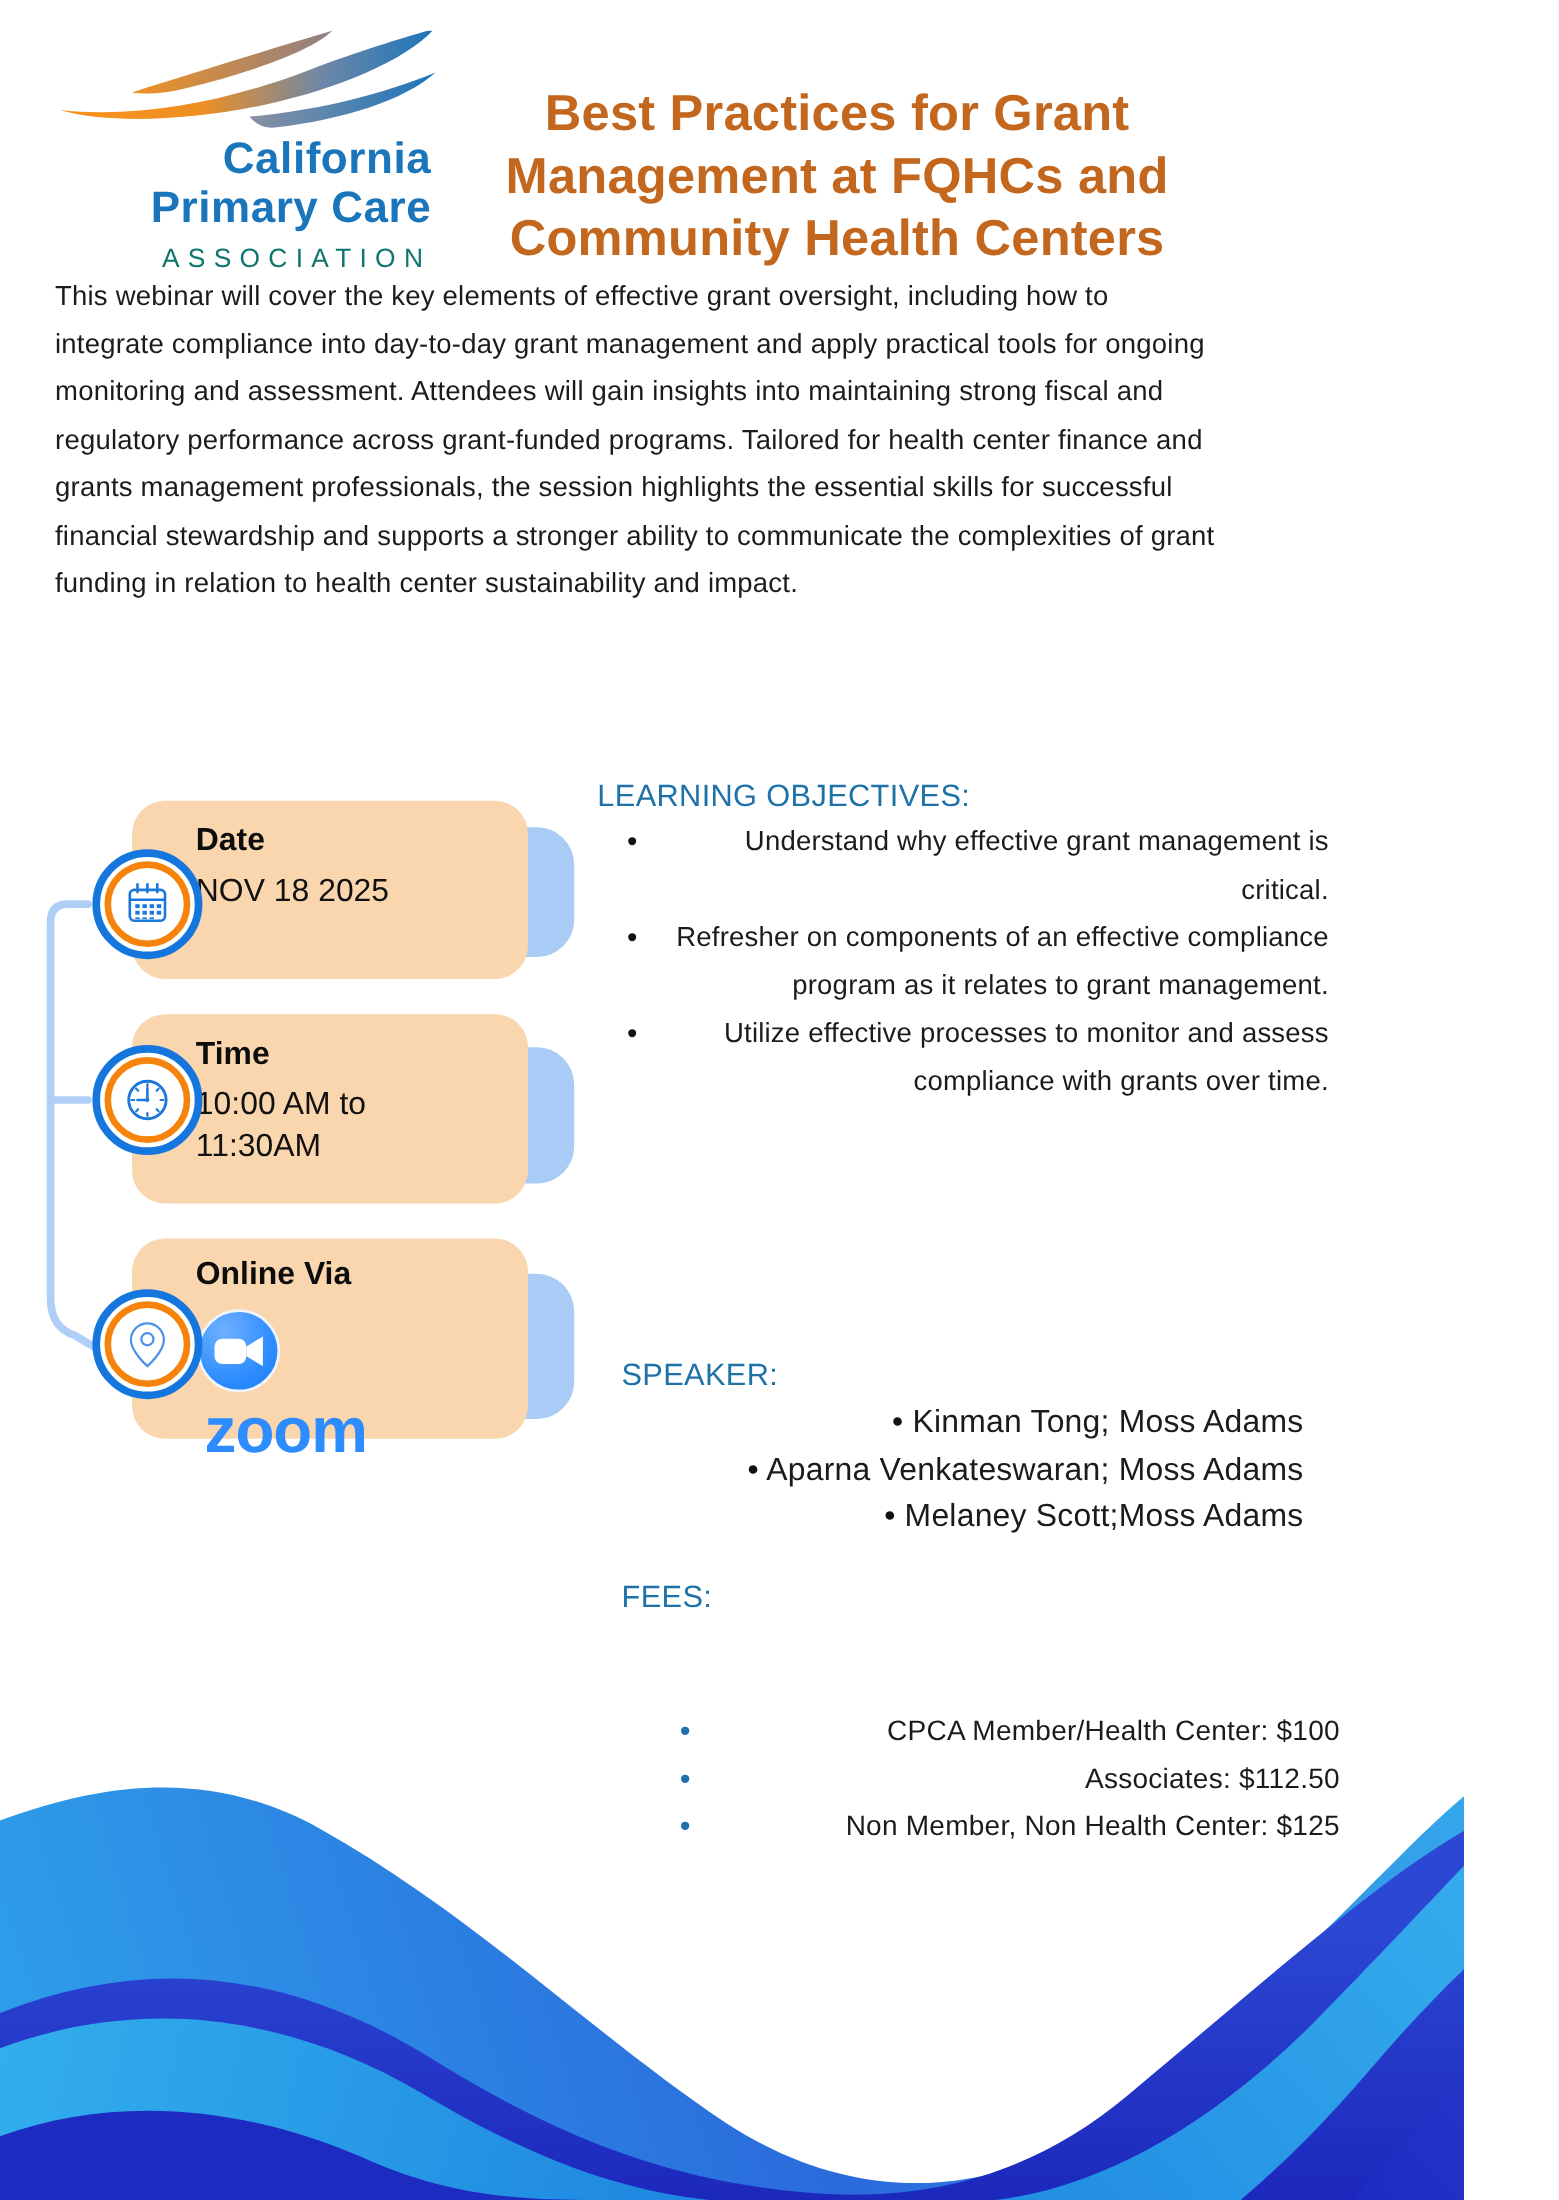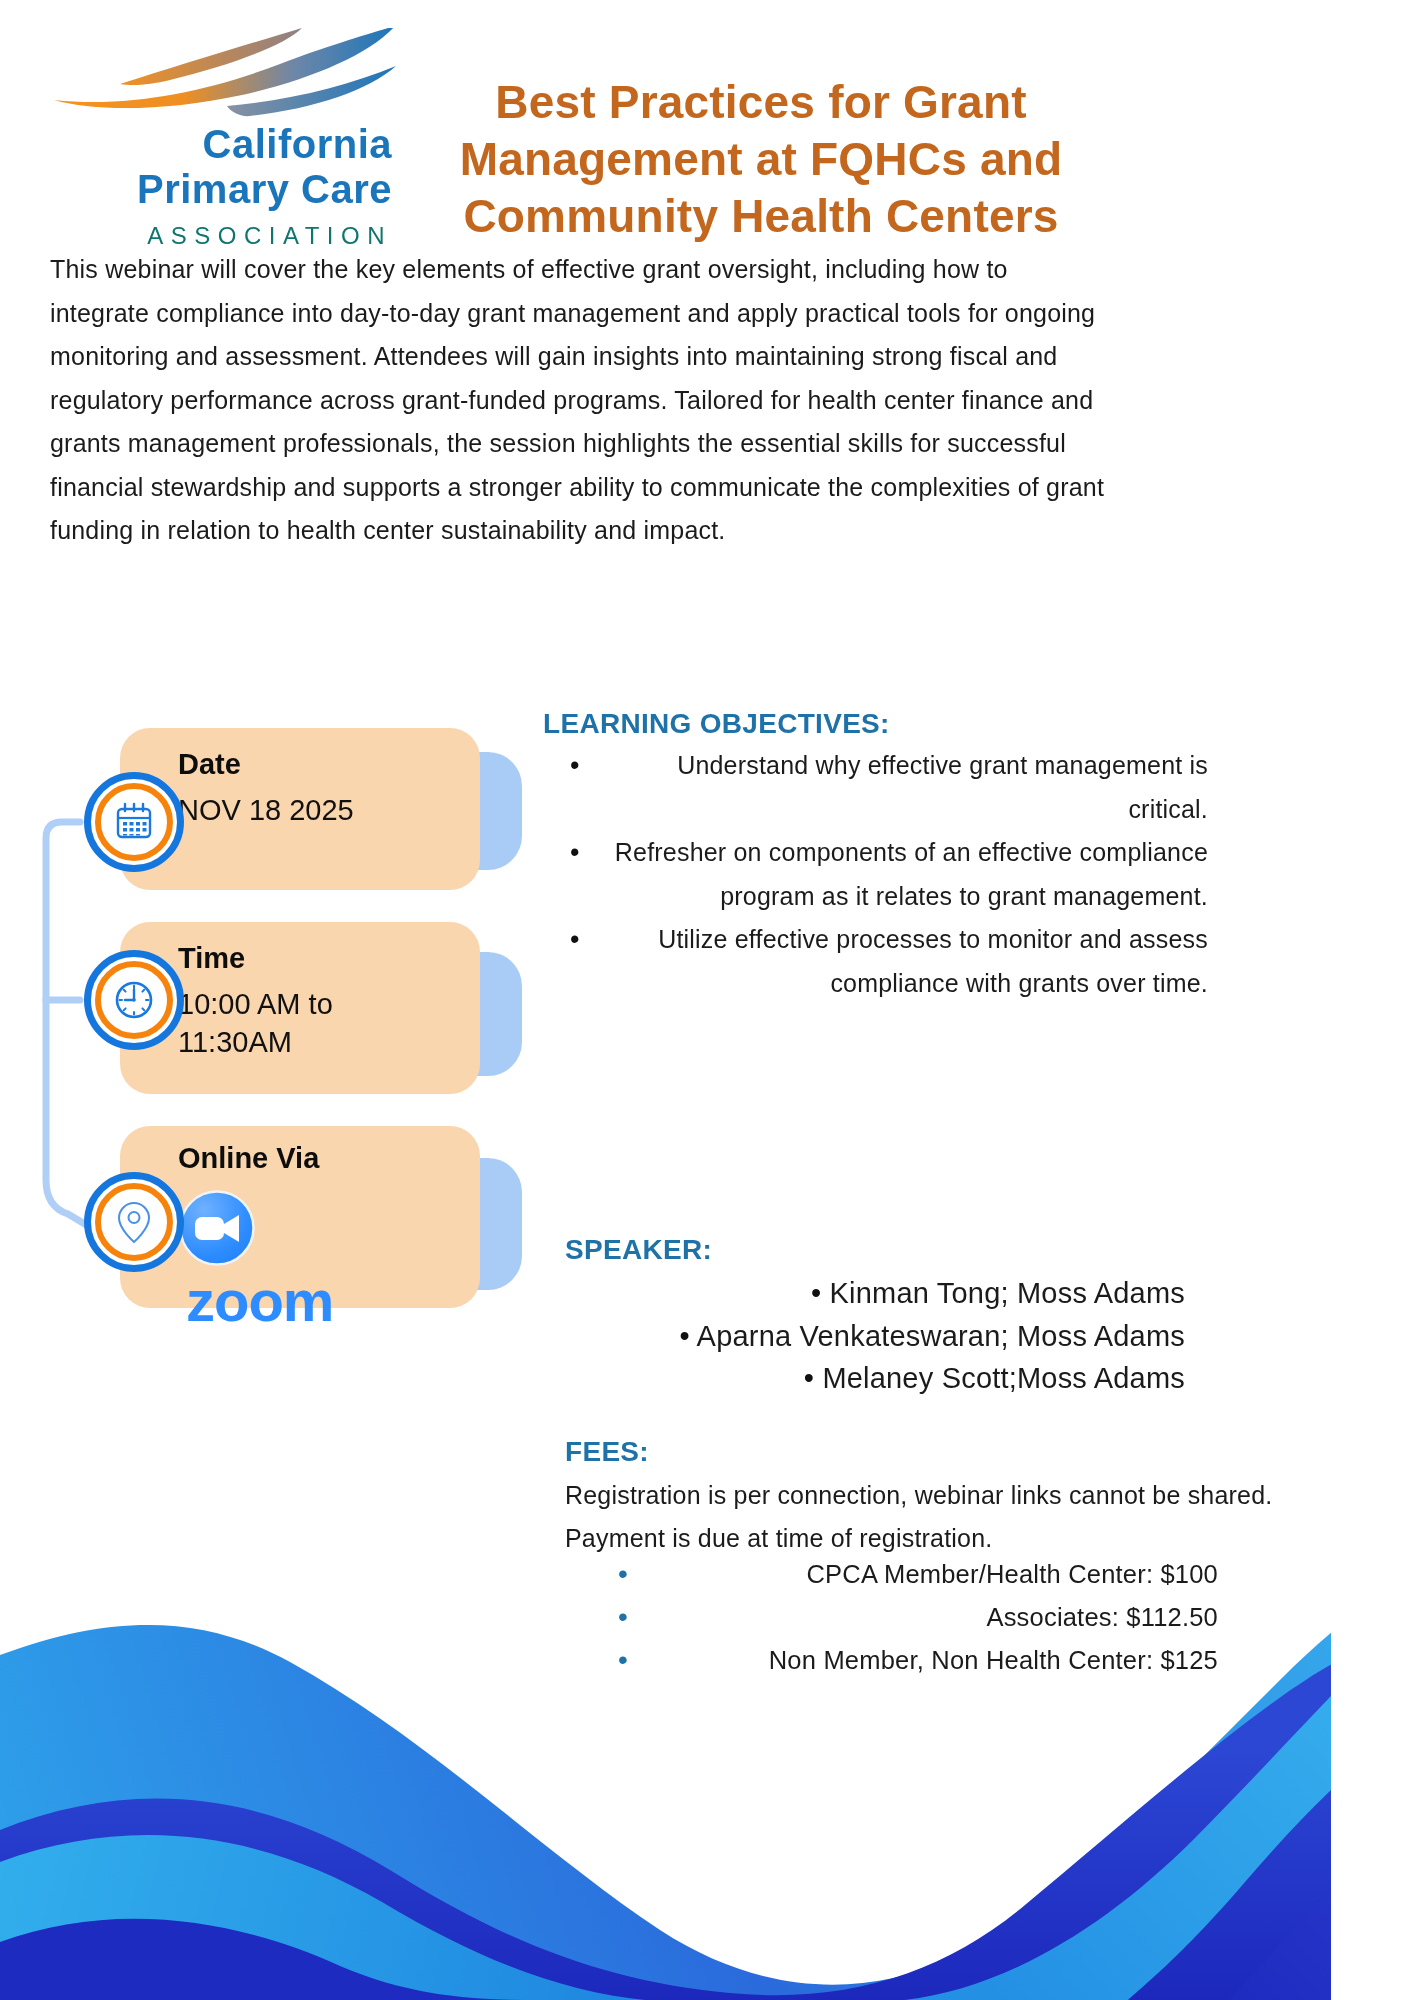--- a/index.html
+++ b/index.html
@@ -38,21 +38,21 @@
              border:7px solid #1577de;box-sizing:border-box;}
   .icon-ring .inner{position:absolute;inset:4px;border:6px solid #f6830c;border-radius:50%;
              display:flex;align-items:center;justify-content:center;background:#fff;}
   .icon1{left:84px;top:772px;}
   .icon2{left:84px;top:950px;}
   .icon3{left:84px;top:1172px;}
   .zoom-row{display:flex;align-items:flex-start;margin-top:14px;flex-direction:column;}
   .zoom-word{font-size:58px;font-weight:700;color:#2d8cff;letter-spacing:-1px;margin-left:8px;}
 
   
-  .sec-head{position:absolute;font-size:28px;font-weight:700;color:#1f72a8;letter-spacing:0.3px;}
+  .sec-head{position:absolute;font-size:28px;font-weight:400;color:#1f72a8;letter-spacing:0.3px;}
   .lo-head{left:543px;top:708px;}
   .sp-head{left:565px;top:1234px;}
   .fee-head{left:565px;top:1436px;}
   ul{margin:0;padding:0;list-style:none;text-align:right;}
   .objectives{position:absolute;left:568px;top:744px;width:640px;}
   .objectives li{position:relative;padding-left:34px;font-size:25px;line-height:43.5px;letter-spacing:0.2px;}
   .objectives li::before{content:"•";position:absolute;left:2px;top:0;font-size:27px;color:#111;}
   .speakers{position:absolute;left:565px;top:1272px;width:620px;}
   .speakers li{font-size:29px;line-height:42.5px;letter-spacing:0.2px;}
   .speakers li::before{content:"• ";color:#111;}
@@ -208,21 +208,20 @@
     </ul>
 
   <div class="sec-head sp-head">SPEAKER:</div>
   <ul class="speakers">
       <li>Kinman Tong; Moss Adams</li>
       <li>Aparna Venkateswaran; Moss Adams</li>
       <li>Melaney Scott;Moss Adams</li>
     </ul>
 
   <div class="sec-head fee-head">FEES:</div>
-  <p class="fee-note">Registration is per connection, webinar links cannot be shared. Payment is due at time of registration.</p>
   <ul class="fee-list">
       <li>CPCA Member/Health Center: $100</li>
       <li>Associates: $112.50</li>
       <li>Non Member, Non Health Center: $125</li>
     </ul>
 
   <svg class="wave" viewBox="0 0 1417 400" preserveAspectRatio="none" aria-hidden="true">
     <defs>
       <linearGradient id="gradBack" x1="0" y1="400" x2="1417" y2="-30" gradientUnits="userSpaceOnUse">
         <stop offset="0" stop-color="#2ea2ea"></stop>

